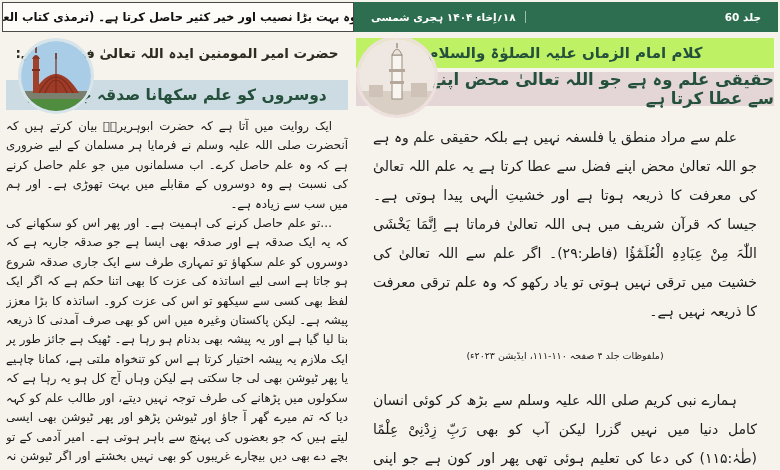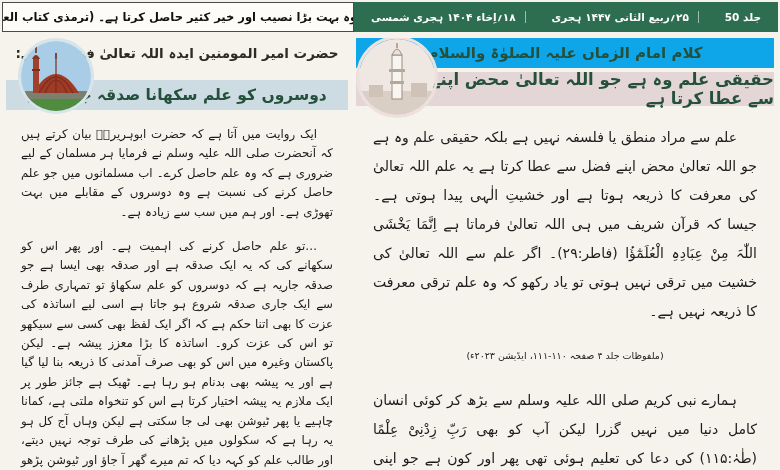--- a/index.html
+++ b/index.html
@@ -25,50 +25,49 @@
   .issue-bar .seg{padding:0 9px;white-space:nowrap;}
   .issue-bar .seg + .seg{border-right:1px solid rgba(255,255,255,.55);}
   
   .col{position:absolute;top:38px;bottom:0;overflow:hidden;}
   .col-right{left:356px;right:6px;}
   .col-left{left:6px;width:342px;}
   
   .r-head{position:relative;}
   .band{box-sizing:border-box;display:flex;align-items:center;justify-content:center;
         direction:rtl;font-weight:bold;color:#24503c;}
-  .r-band1{height:30px;background:#0ea5e9;font-size:15px;}
+  .r-band1{height:30px;background:#bef264;font-size:15px;}
   .r-gap{height:4px;}
   .r-band2{height:34px;background:#e4d6d6;font-size:16.5px;}
   
   .l-kicker{height:30px;display:flex;align-items:center;justify-content:center;
             direction:rtl;font-weight:bold;font-size:13.5px;color:#2c2c20;}
   .l-gap{height:12px;}
   .l-band2{height:30px;background:#cddce2;font-size:15.5px;}
   
   .circ{position:absolute;border-radius:50%;overflow:hidden;z-index:2;}
   .circ svg{display:block;}
   .circ-right{left:0;top:-2px;width:82px;height:82px;border:3px solid #eee0dc;box-sizing:border-box;}
   .circ-left{left:12px;top:0;width:76px;height:76px;border:3px solid #d7e4ea;box-sizing:border-box;}
   
   .body-right{margin-top:9px;direction:rtl;text-align:justify;font-size:14px;line-height:29px;}
   .body-right p{margin:17px;text-indent:20px;}
   .body-right p.ref{direction:rtl;text-align:center;text-indent:0;font-size:9.5px;line-height:26px;color:#222;}
   .body-left{margin-top:7px;direction:rtl;text-align:justify;font-size:11.8px;line-height:19.4px;}
-  .body-left p{margin:15px;text-indent:16px;}
+  .body-left p{margin:0;text-indent:16px;}
 </style>
 </head>
 <body>
 
 <div class="masthead">
   <div class="quote-box">
     <span>علم حاصل کرتا ہے وہ بہت بڑا نصیب اور خیر کثیر حاصل کرتا ہے۔ (ترمذی کتاب العلم باب فضل الفقہ)</span>
   </div>
   <div class="issue-bar">
-    <span class="seg">جلد 50</span>
-    <span class="seg">۲۵؍ربیع الثانی ۱۴۴۷ ہجری</span>
+    <span class="seg">جلد 60</span>
     <span class="seg">۱۸؍اِخاء ۱۴۰۴ ہجری شمسی</span>
 
   </div>
 </div>
 
 <div class="col col-right">
   <div class="r-head">
     <div class="circ circ-right">
       <svg width="76" height="76" viewBox="0 0 76 76">
         <rect width="76" height="76" fill="#efe8e2"></rect>

